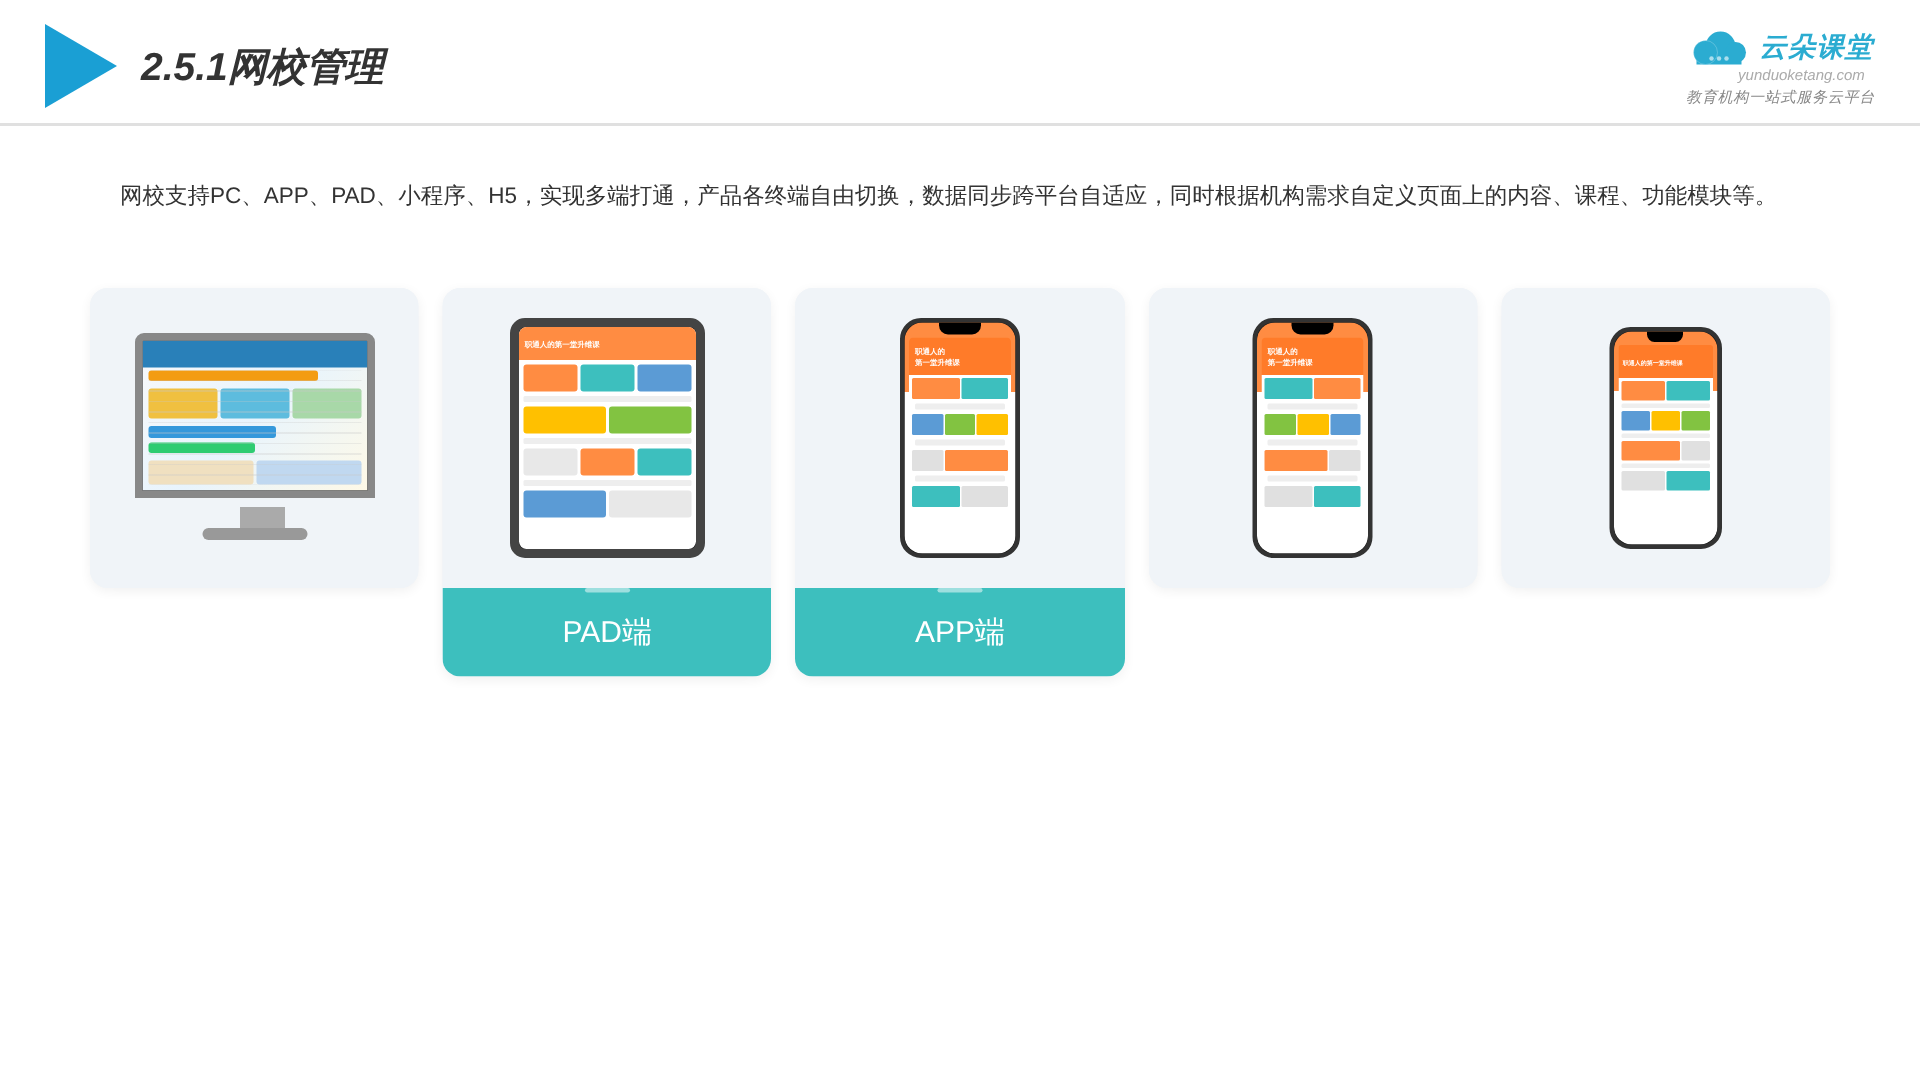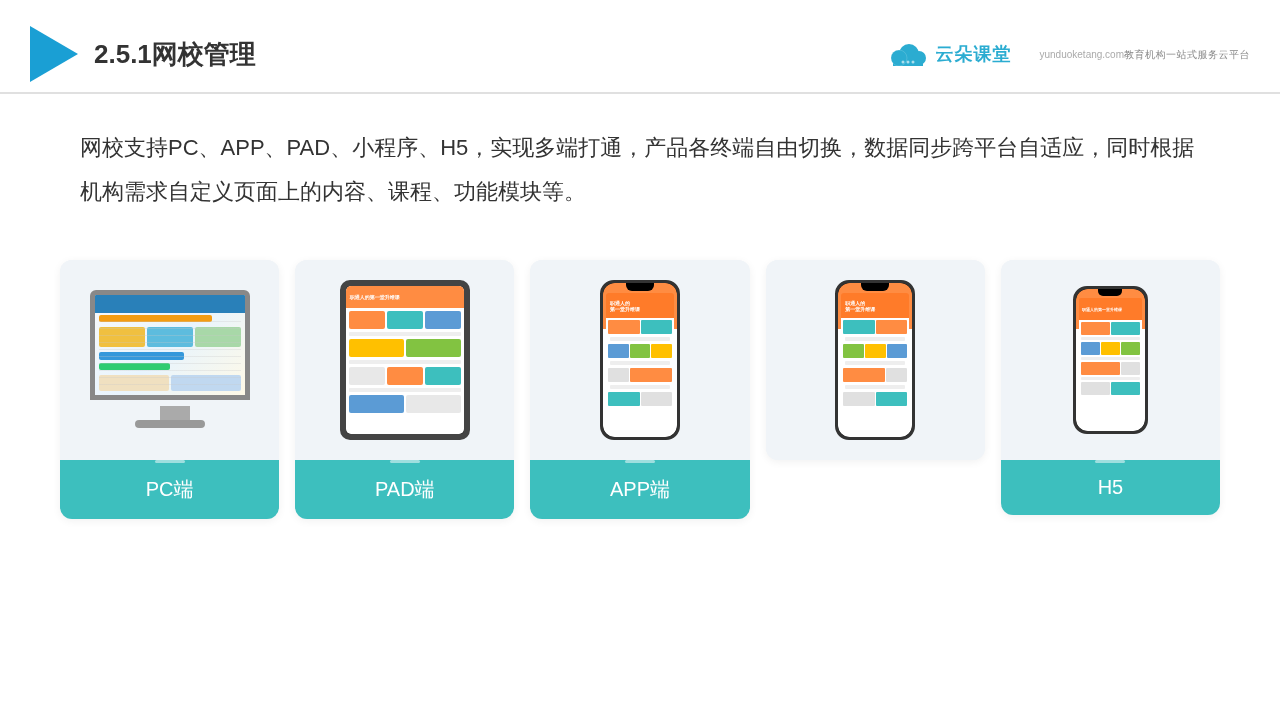--- a/index.html
+++ b/index.html
@@ -10,43 +10,44 @@
       font-family: 'Microsoft YaHei', 'PingFang SC', sans-serif;
       overflow: hidden;
       position: relative;
     }
 
     
     .header {
       display: flex;
       align-items: center;
       justify-content: space-between;
-      padding: 26px 30px 10px 30px;
+      padding: 16px 30px 10px 30px;
       border-bottom: 2px solid #e0e0e0;
+      font-style: italic;
     }
     .header-left {
       display: flex;
       align-items: center;
       gap: 16px;
     }
     .logo-triangle {
       width: 0;
       height: 0;
       border-top: 28px solid transparent;
       border-bottom: 28px solid transparent;
       border-left: 48px solid #1a9fd4;
     }
     .header-title {
       font-size: 26px;
       font-weight: bold;
       color: #333;
     }
     .logo-right {
       display: flex;
-      flex-direction: row;
+      flex-direction: column;
       align-items: center;
     }
     .logo-cloud {
       display: flex;
       align-items: center;
       gap: 6px;
     }
     .brand-name {
       font-size: 18px;
       color: #2bacd1;
@@ -61,21 +62,21 @@
     }
     .brand-url {
       font-size: 10px;
       color: #aaa;
       margin-left: 28px;
     }
 
     
     .description {
       padding: 32px 80px 16px 80px;
-      font-size: 22px;
+      font-size: 15px;
       color: #333;
       line-height: 2;
     }
 
     
     .cards-container {
       display: flex;
       justify-content: center;
       align-items: flex-start;
       gap: 16px;
@@ -410,21 +411,20 @@
                 <div class="screen-block" style="background:#f0e0c0; height:16px;"></div>
                 <div class="screen-block" style="background:#c0d8f0; height:16px;"></div>
               </div>
             </div>
           </div>
         </div>
         <div class="monitor-stand"></div>
         <div class="monitor-base"></div>
       </div>
     </div>
-    <div class="card-label-alt">PC端</div>
   </div>
 
   <div class="card">
     <div class="card-image-area">
       <div class="tablet-mockup">
         <div class="tablet-screen">
           <div class="tab-header">
             <div class="tab-header-text">职通人的第一堂升维课</div>
           </div>
           <div class="tab-content">
@@ -559,16 +559,15 @@
               <div style="height:3px;background:#eee;border-radius:1px;margin:1px 0;"></div>
               <div style="display:flex;gap:1px;">
                 <div style="height:13px;flex:1;border-radius:1px;background:#e0e0e0;"></div>
                 <div style="height:13px;flex:1;border-radius:1px;background:#3dbfbe;"></div>
               </div>
             </div>
           </div>
         </div>
       </div>
     </div>
-    <div class="card-label-alt">H5</div>
   </div>
 
 </div>
 
 </body></html>

